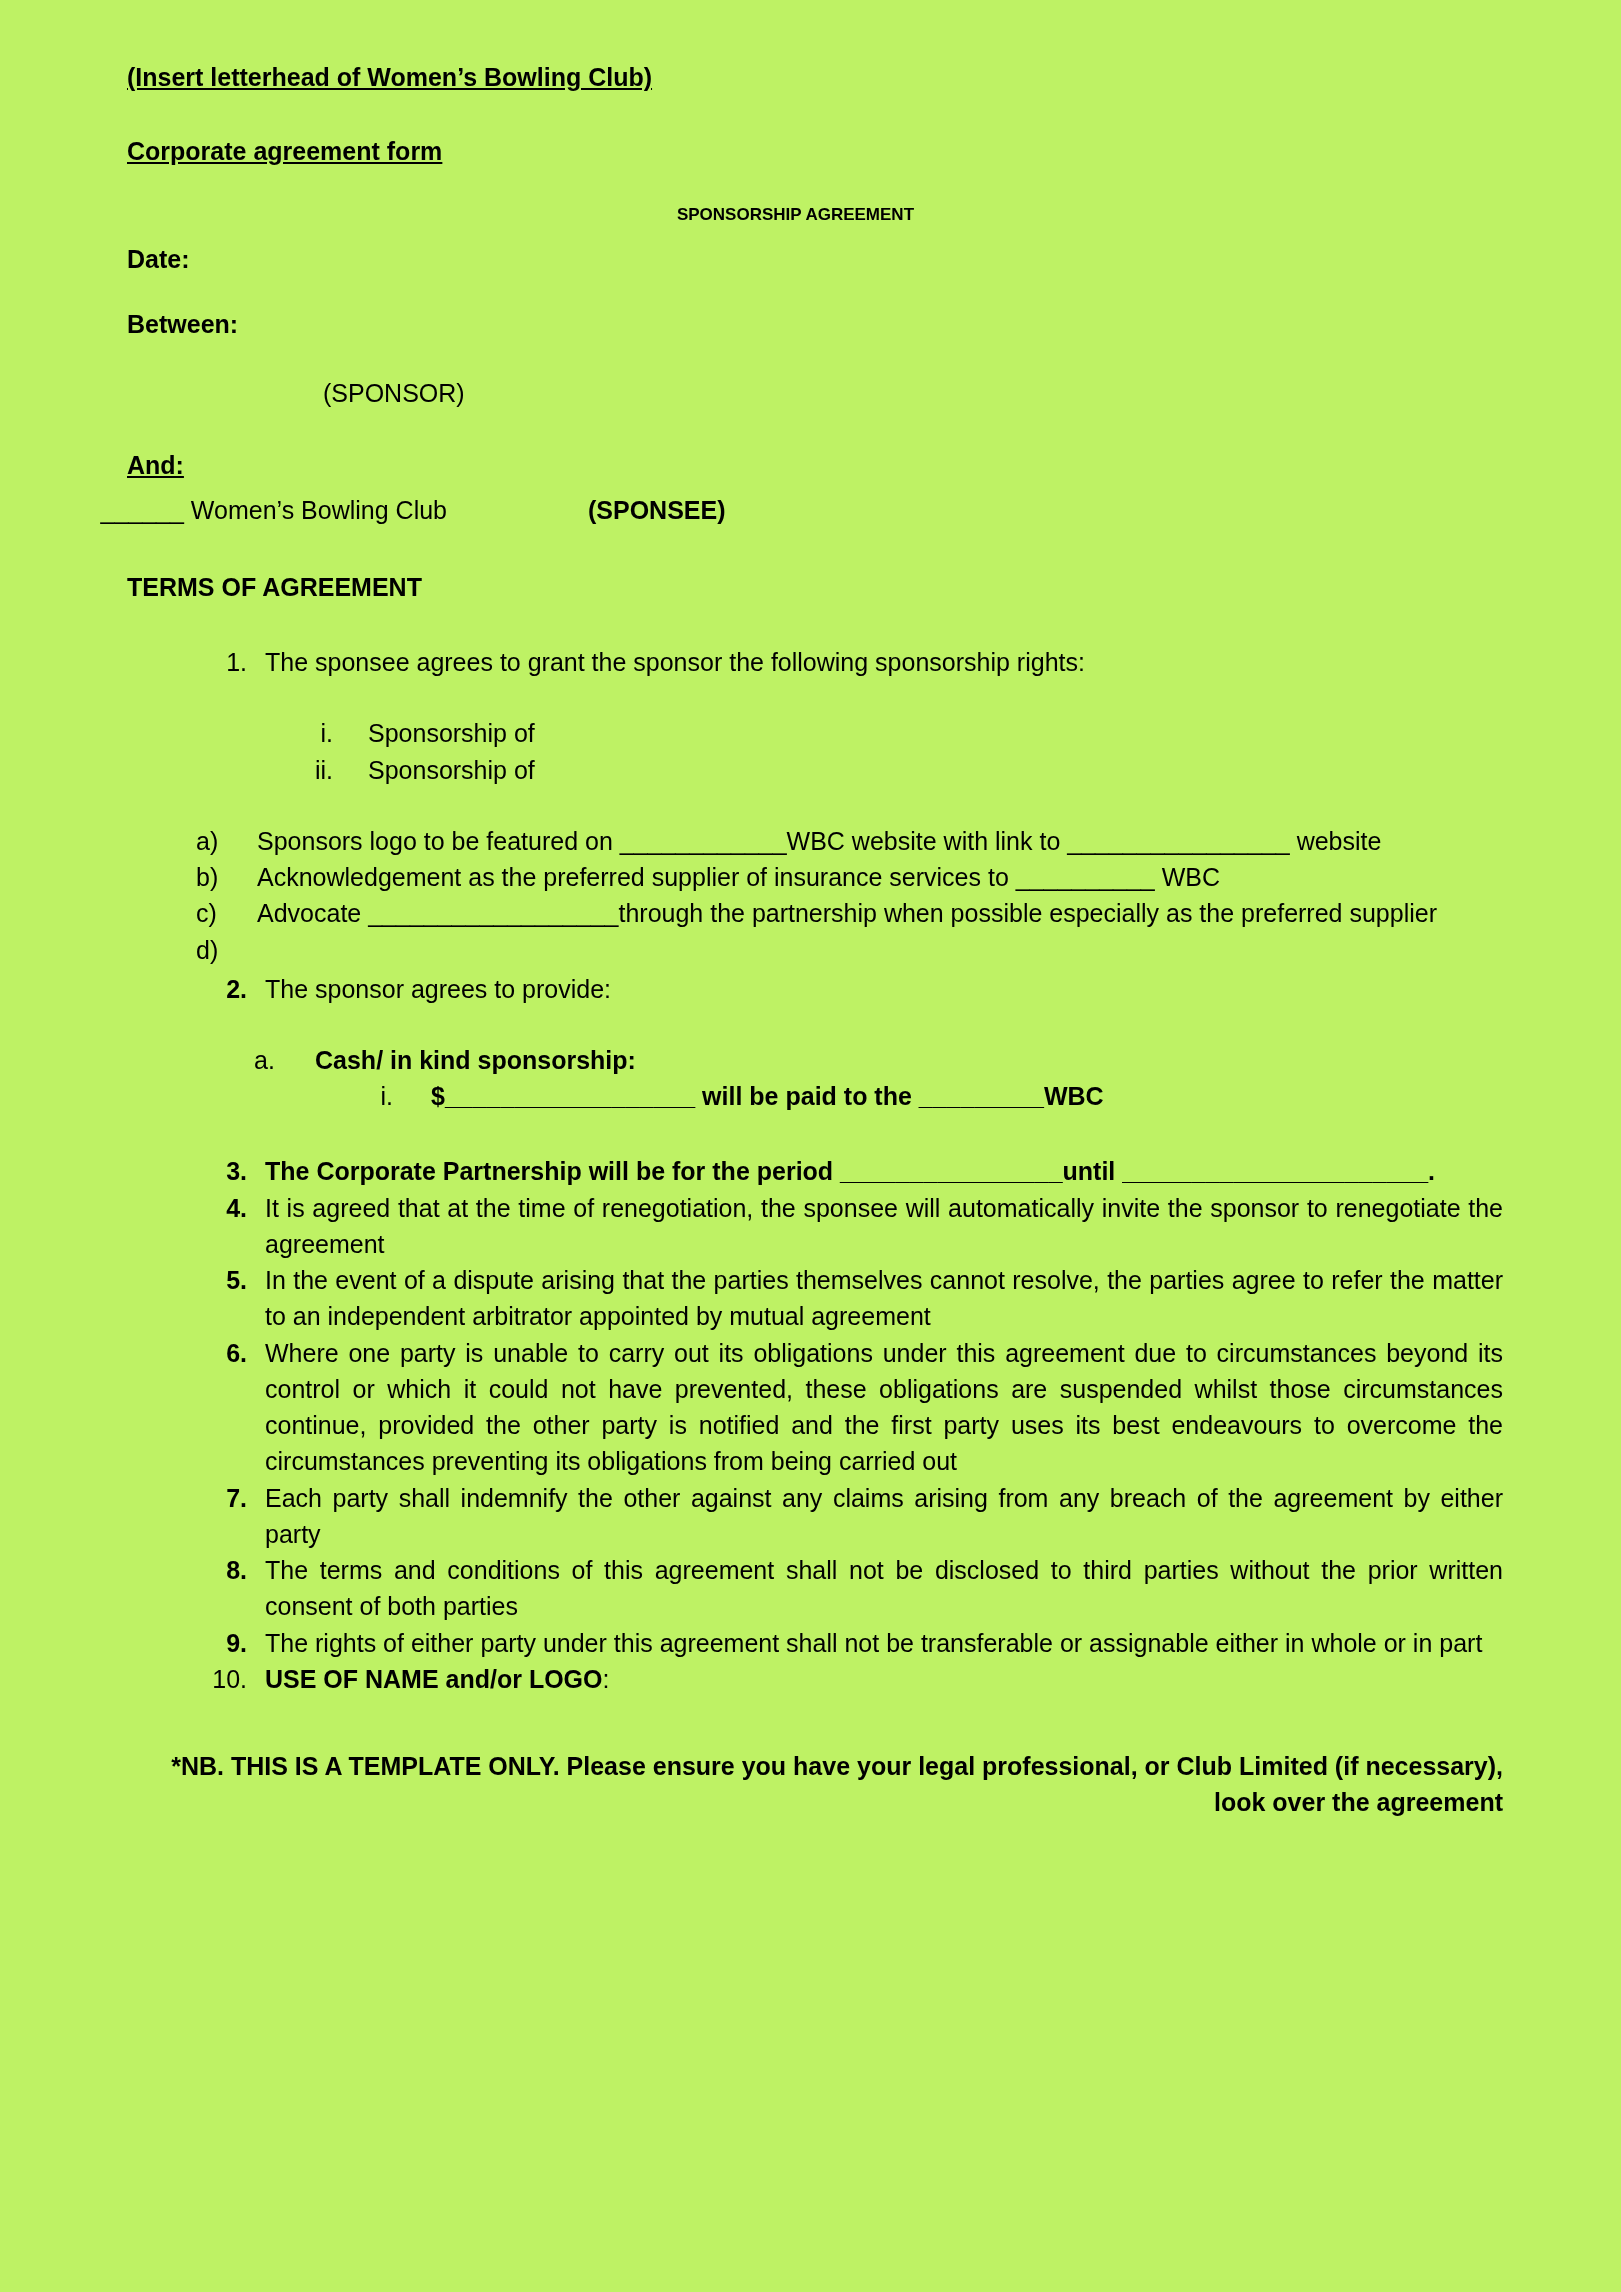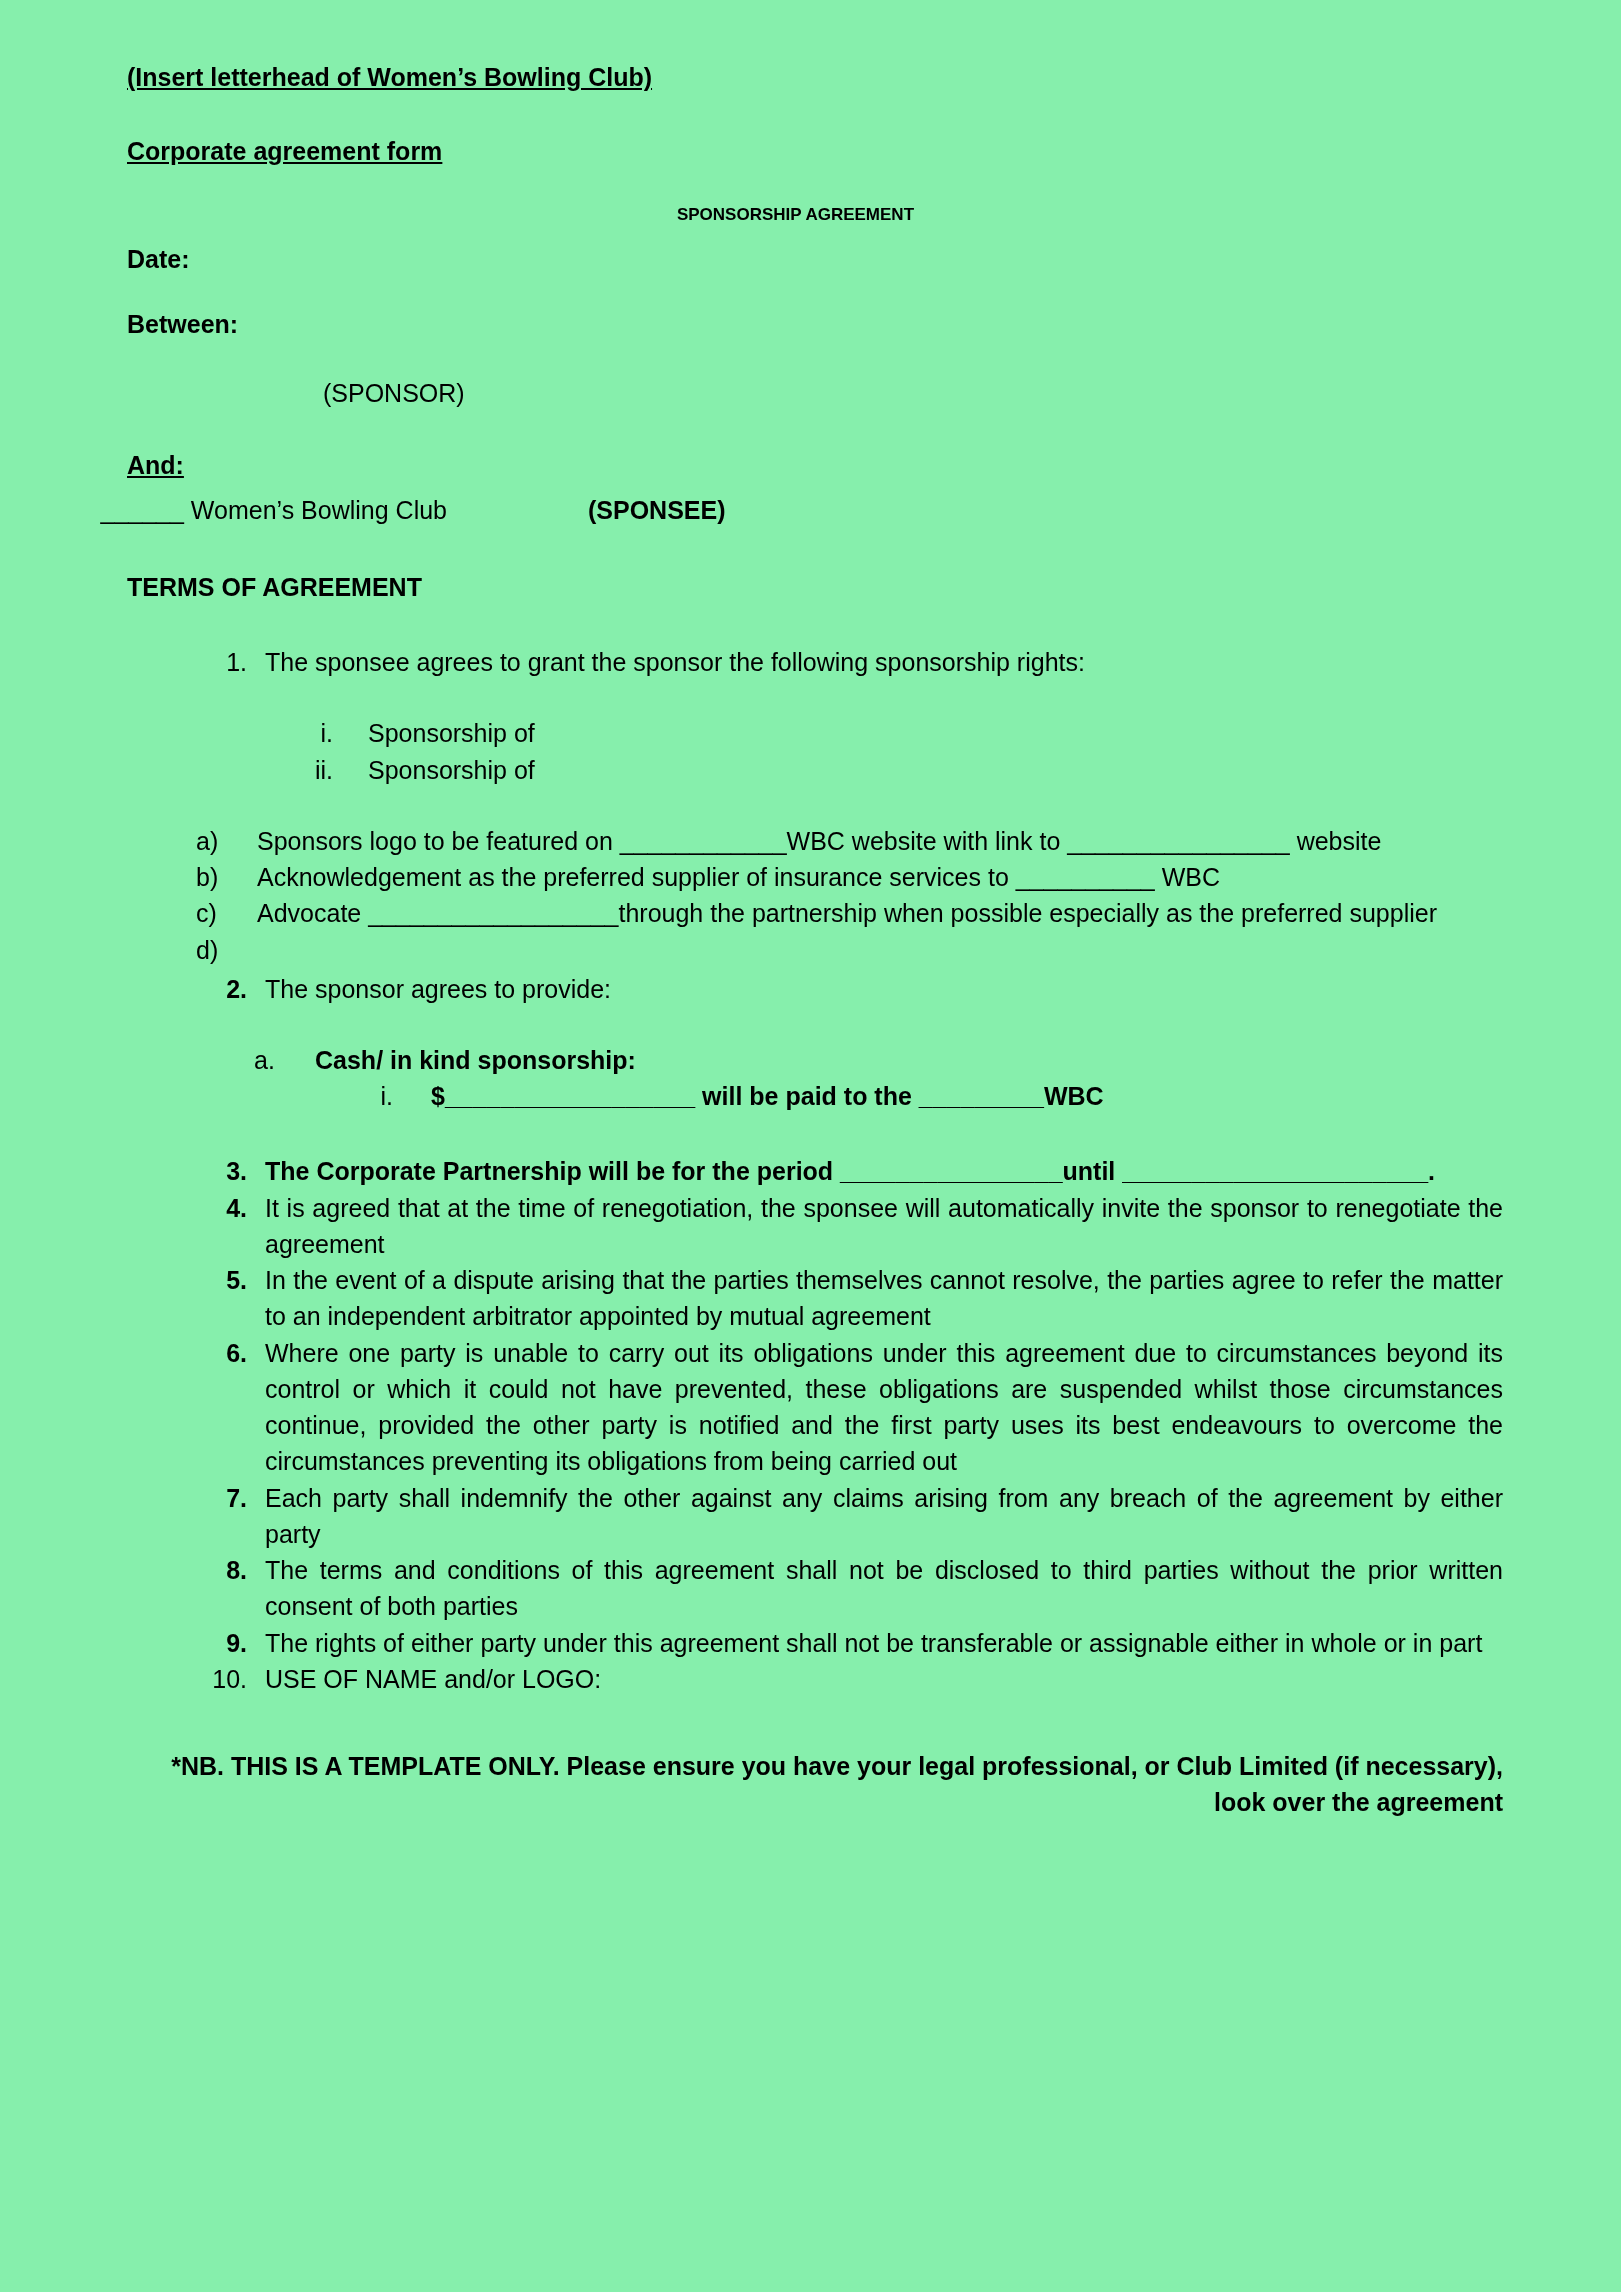--- a/index.html
+++ b/index.html
@@ -8,21 +8,21 @@
     background: #ffffff;
   }
   body {
     font-family: "Liberation Sans", sans-serif;
     color: #000000;
   }
   .page {
     position: relative;
     width: 1621px;
     height: 2293px;
-    background: #86efac;
+    background: #bef264;
     box-sizing: border-box;
     padding: 59px 118px 59px 127px;
     overflow: hidden;
   }
   .doc {
     font-size: 25px;
     line-height: 1.45;
   }
 
   
@@ -182,21 +182,21 @@
   .gap-md { height: 35px; }
   .gap-lg { height: 39px; }
 
   .nb {
     font-weight: bold;
     margin-top: 51px;
     text-align: right;
     line-height: 1.45;
   }
   .normalw { font-weight: normal; }
-  .boldw { font-weight: normal; }
+  .boldw { font-weight: bold; }
 </style>
 </head>
 <body>
 
 <div class="page">
   <div class="doc">
 
     <div class="hdr hdr-letterhead">(Insert letterhead of Women’s Bowling Club)</div>
 
     <div class="hdr hdr-form">Corporate agreement form</div>

